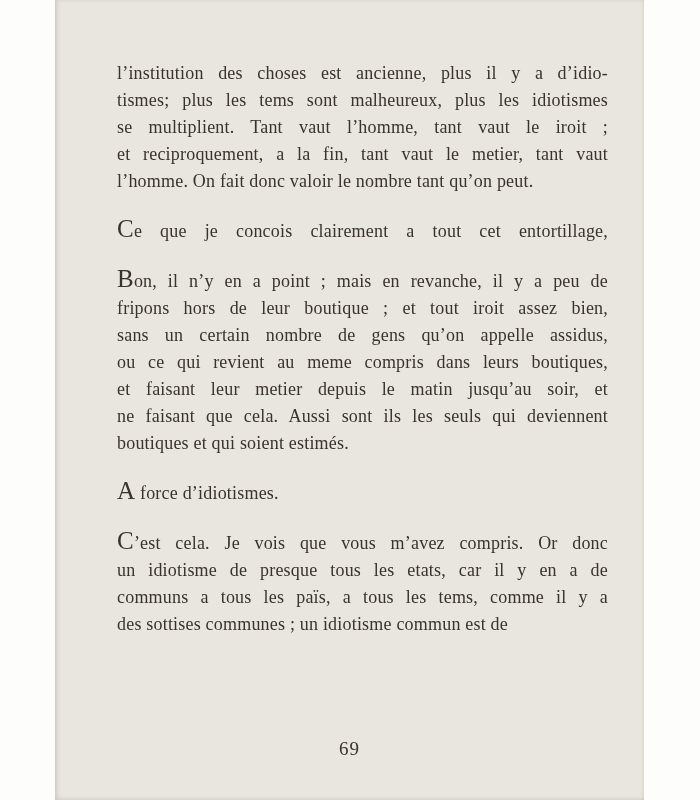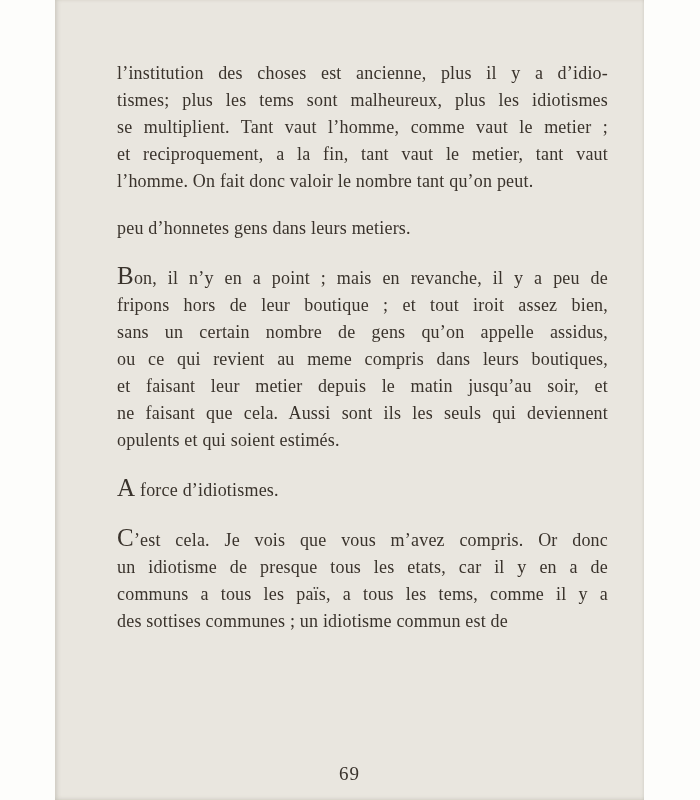--- a/index.html
+++ b/index.html
@@ -47,46 +47,45 @@
     font-size: 25px;
   }
   .page-number {
     position: absolute;
     left: 0;
     top: 738px;
     width: 100%;
     text-align: center;
     font-size: 19px;
     letter-spacing: 1px;
-    margin-top: 25px;
   }
 </style>
 </head>
 <body style="background: rgb(253, 253, 251);">
 
 <div class="scan-page" style="background: rgb(233, 230, 223); color: rgb(58, 51, 44);">
   <div class="text-block">
       <div class="para">
         <div class="line just">l’institution des choses est ancienne, plus il y a d’idio-</div>
         <div class="line just">tismes; plus les tems sont malheureux, plus les idiotismes</div>
-        <div class="line just">se multiplient. Tant vaut l’homme, comme vaut le metier ;</div>
+        <div class="line just">se multiplient. Tant vaut l’homme, tant vaut le iroit ;</div>
         <div class="line just">et reciproquement, a la fin, tant vaut le metier, tant vaut</div>
         <div class="line">l’homme. On fait donc valoir le nombre tant qu’on peut.</div>
       </div>
       <div class="para">
-        <div class="line">peu d’honnetes gens dans leurs metiers.</div>
+        <div class="line just"><span class="lead-cap">C</span>e que je concois clairement a tout cet entortillage,</div>
       </div>
       <div class="para">
         <div class="line just"><span class="lead-cap">B</span>on, il n’y en a point ; mais en revanche, il y a peu de</div>
         <div class="line just">fripons hors de leur boutique ; et tout iroit assez bien,</div>
         <div class="line just">sans un certain nombre de gens qu’on appelle assidus,</div>
         <div class="line just">ou ce qui revient au meme compris dans leurs boutiques,</div>
         <div class="line just">et faisant leur metier depuis le matin jusqu’au soir, et</div>
         <div class="line just">ne faisant que cela. Aussi sont ils les seuls qui deviennent</div>
-        <div class="line">opulents et qui soient estimés.</div>
+        <div class="line">boutiques et qui soient estimés.</div>
       </div>
       <div class="para">
         <div class="line"><span class="lead-cap">A</span> force d’idiotismes.</div>
       </div>
       <div class="para">
         <div class="line just"><span class="lead-cap">C</span>’est cela. Je vois que vous m’avez compris. Or donc</div>
         <div class="line just">un idiotisme de presque tous les etats, car il y en a de</div>
         <div class="line just">communs a tous les païs, a tous les tems, comme il y a</div>
         <div class="line">des sottises communes ; un idiotisme commun est de</div>
       </div>

